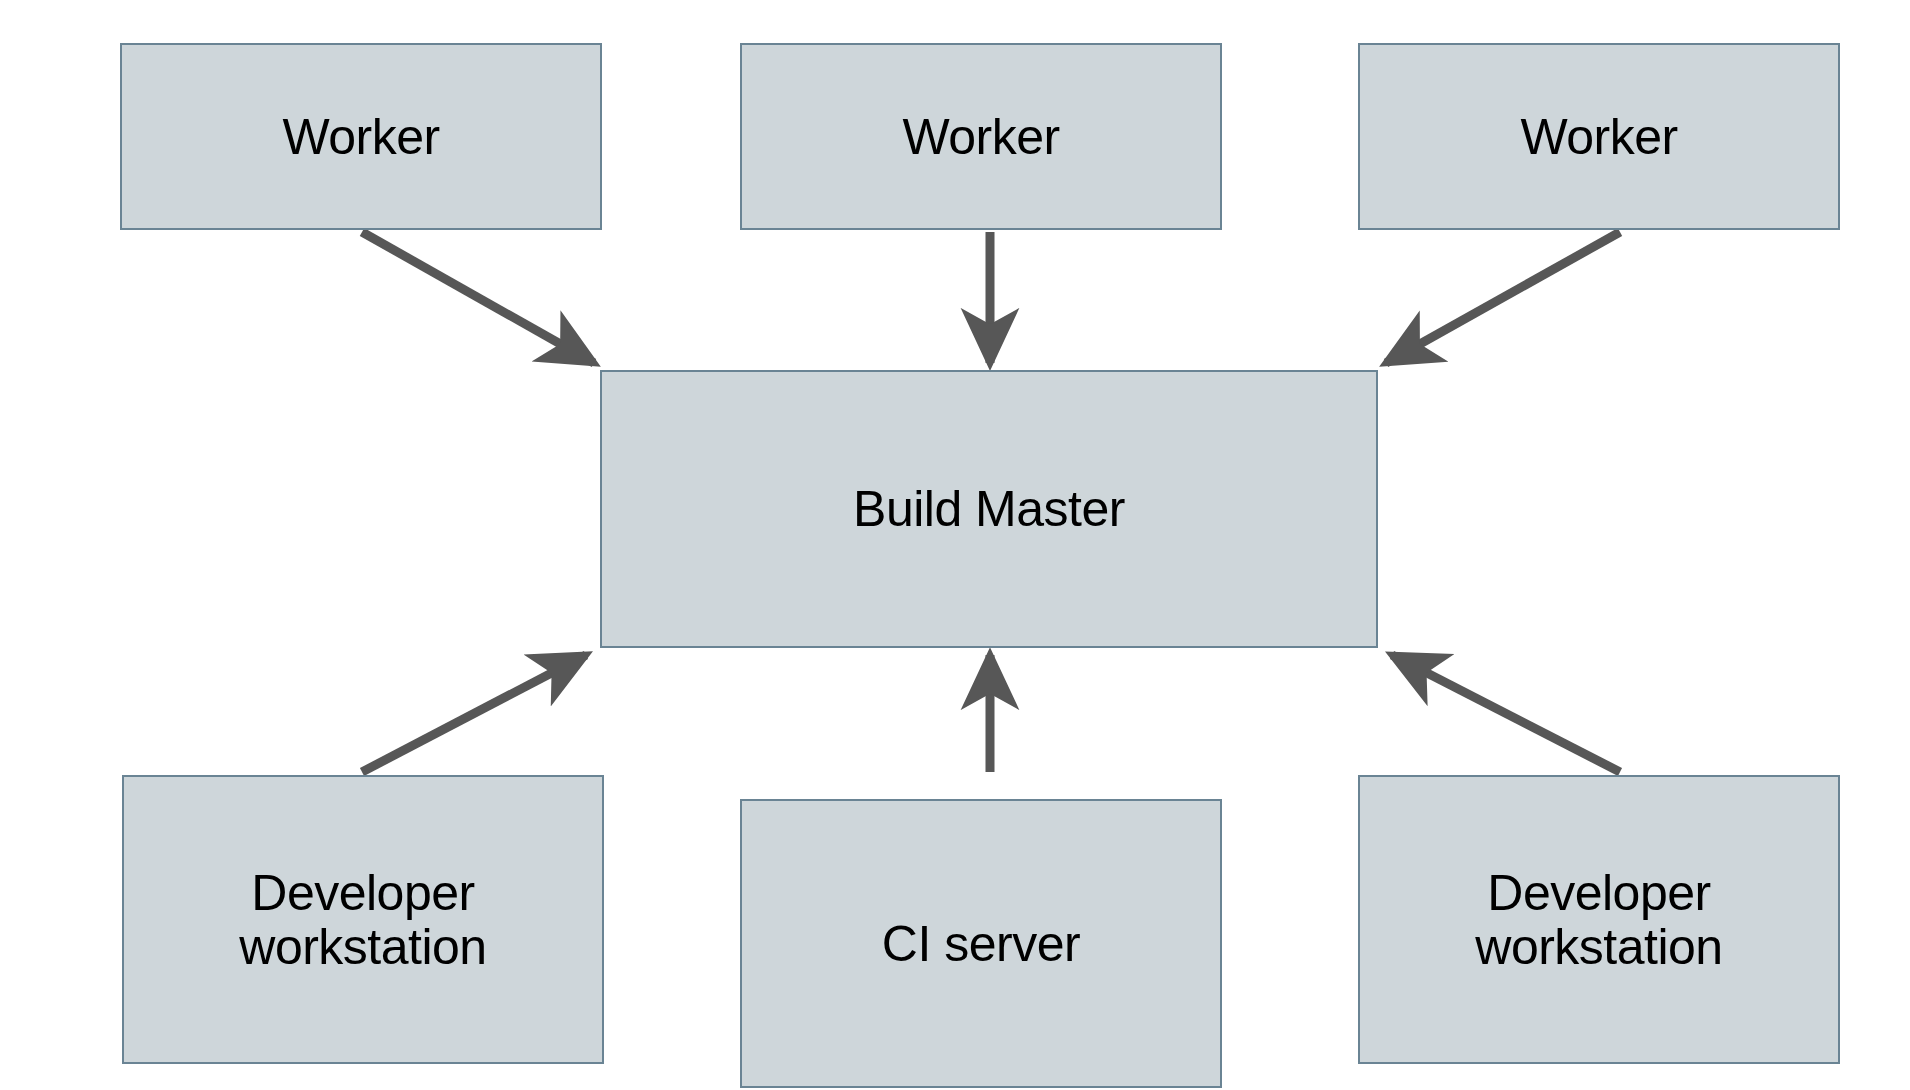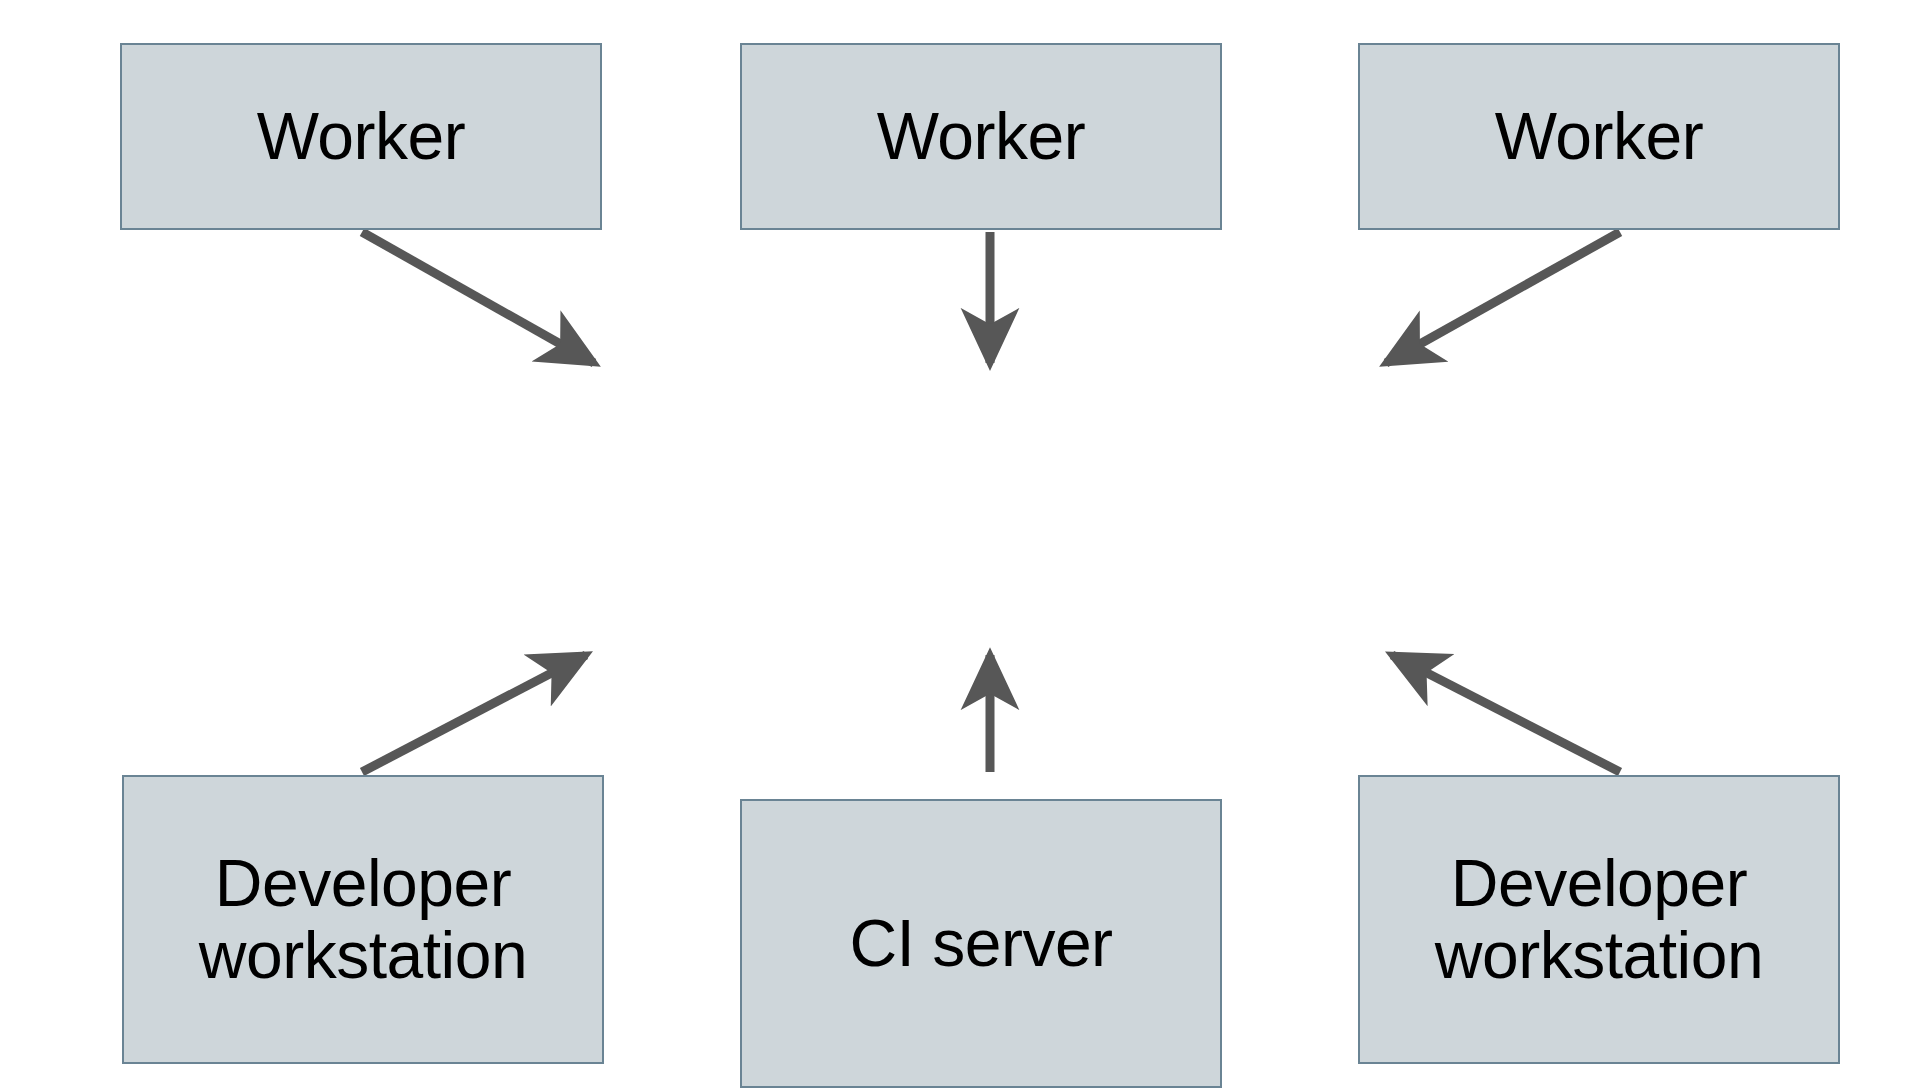--- a/index.html
+++ b/index.html
@@ -28,21 +28,21 @@
   .node {
     position: absolute;
     box-sizing: border-box;
     background: #ced6da;
     border: 2px solid #6a8494;
     display: flex;
     align-items: center;
     justify-content: center;
     text-align: center;
     color: #000000;
-    font-size: 66px;
+    font-size: 50px;
     line-height: 1.08;
     letter-spacing: -0.5px;
     font-weight: 400;
     white-space: pre-line;
   }
   
   #node-worker-1 { left: 120px;  top: 43px;  width: 482px; height: 187px; }
   #node-worker-2 { left: 740px;  top: 43px;  width: 482px; height: 187px; }
   #node-worker-3 { left: 1358px; top: 43px;  width: 482px; height: 187px; }
   
@@ -76,20 +76,21 @@
 
     <line x1="1620" y1="772" x2="1392" y2="655" stroke="#575757" stroke-width="9" marker-end="url(#arrowhead)"></line>
   </svg>
 
   <div class="node" id="node-worker-1">Worker</div>
 
   <div class="node" id="node-worker-2">Worker</div>
 
   <div class="node" id="node-worker-3">Worker</div>
 
+  <div class="node" id="node-build-master">Build Master</div>
 
   <div class="node" id="node-dev-ws-left">Developer
 workstation</div>
 
   <div class="node" id="node-ci-server">CI server</div>
 
   <div class="node" id="node-dev-ws-right">Developer
 workstation</div>
 
 </div>

